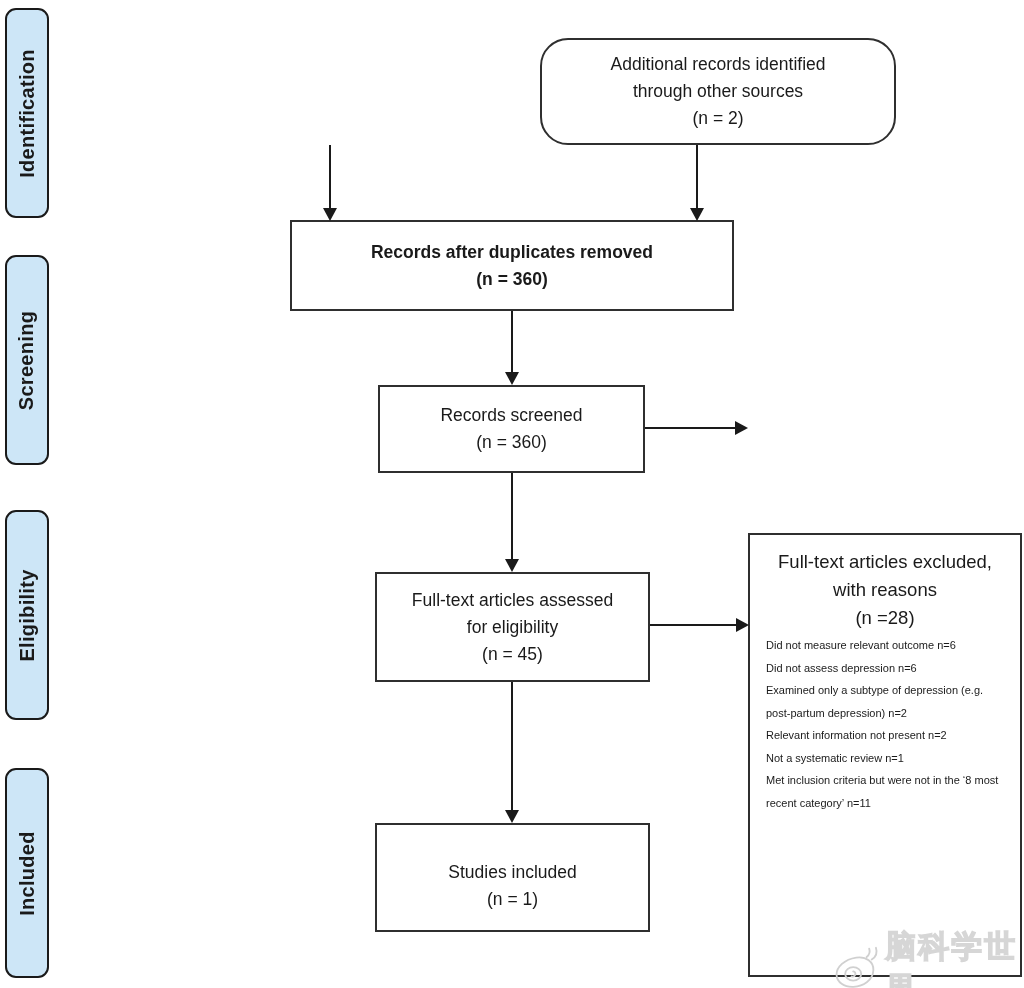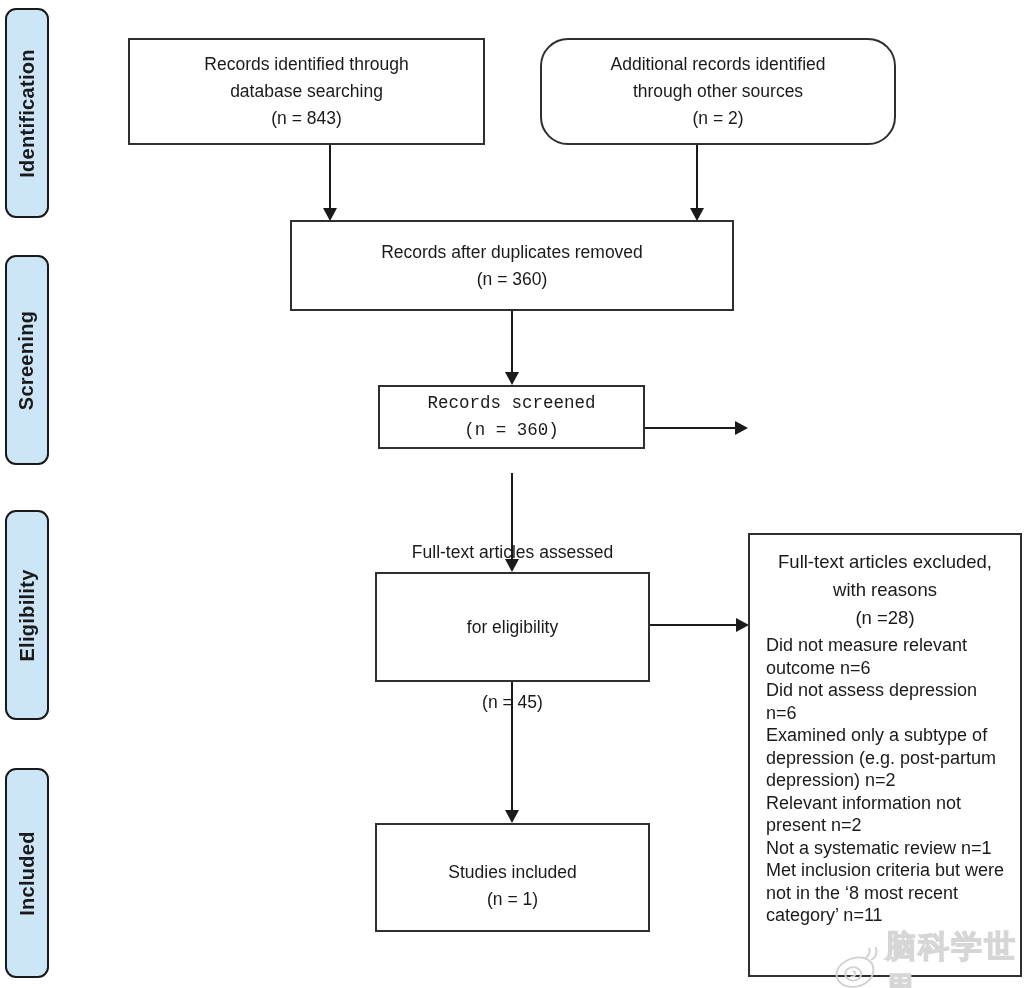--- a/index.html
+++ b/index.html
@@ -33,21 +33,21 @@
     box-sizing:border-box;
     display:flex;flex-direction:column;align-items:center;justify-content:center;
     text-align:center;font-size:17.5px;line-height:27px;
   }
   .fbox .ln{display:block;}
   
   #reasons-box{justify-content:flex-start;padding-top:13px;}
   #reasons-box .title .ln{font-size:18.5px;line-height:28px;}
   #reasons-box .rlist{
     width:100%;box-sizing:border-box;padding:2px 10px 0 16px;
-    text-align:left;font-size:18px;line-height:22.5px;
+    text-align:left;font-size:11px;line-height:22.5px;
   }
   #studies-box{justify-content:center;padding-top:16px;}
   
   .vline{position:absolute;width:2px;background:var(--line-color);}
   .hline{position:absolute;height:2px;background:var(--line-color);}
   .arrow-down{
     position:absolute;width:0;height:0;
     border-left:7px solid transparent;border-right:7px solid transparent;
     border-top:13px solid var(--line-color);
   }
@@ -77,42 +77,37 @@
   <div class="stage" style="top:255px;height:210px;">
     <span>Screening</span>
   </div>
   <div class="stage" style="top:510px;height:210px;">
     <span>Eligibility</span>
   </div>
   <div class="stage" style="top:768px;height:210px;">
     <span>Included</span>
   </div>
 
-  <div class="fbox" style="left:128px;top:38px;width:357px;height:107px;">
-    <span class="ln">Records identified through</span>
-    <span class="ln">database searching</span>
-    <span class="ln">(n = 843)</span>
-  </div>
   <div class="fbox" style="left:540px;top:38px;width:356px;height:107px;border-radius:28px;">
     <span class="ln">Additional records identified</span>
     <span class="ln">through other sources</span>
     <span class="ln">(n = 2)</span>
   </div>
 
-  <div class="fbox" style="left:290px;top:220px;width:444px;height:91px;">
+  <div class="fbox" style="left:290px;top:220px;width:444px;height:91px;font-weight:bold;">
     <span class="ln">Records after duplicates removed</span>
     <span class="ln">(n = 360)</span>
   </div>
 
-  <div class="fbox" style="left:378px;top:385px;width:267px;height:64px;font-family:Liberation Mono, monospace;">
+  <div class="fbox" style="left:378px;top:385px;width:267px;height:88px;">
     <span class="ln">Records screened</span>
     <span class="ln">(n = 360)</span>
   </div>
 
-  <div class="fbox" style="left:375px;top:572px;width:275px;height:110px;gap:48px;">
+  <div class="fbox" style="left:375px;top:572px;width:275px;height:110px;">
     <span class="ln">Full-text articles assessed</span>
     <span class="ln">for eligibility</span>
     <span class="ln">(n = 45)</span>
   </div>
 
   <div class="fbox" id="reasons-box" style="left:748px;top:533px;width:274px;height:444px;">
     <div class="title">
       <span class="ln">Full-text articles excluded,</span>
       <span class="ln">with reasons</span>
       <span class="ln">(n =28)</span>

